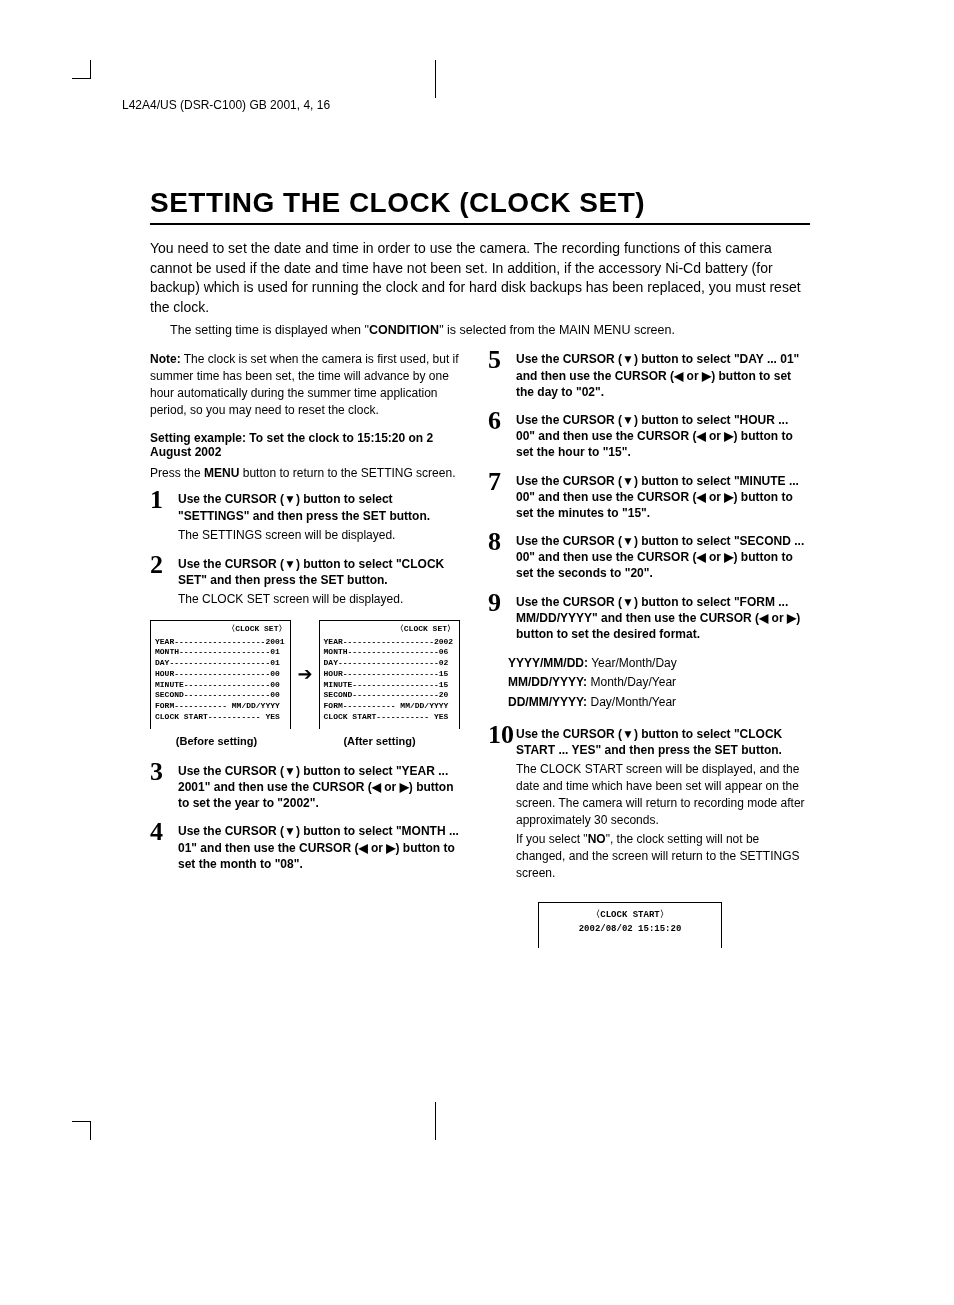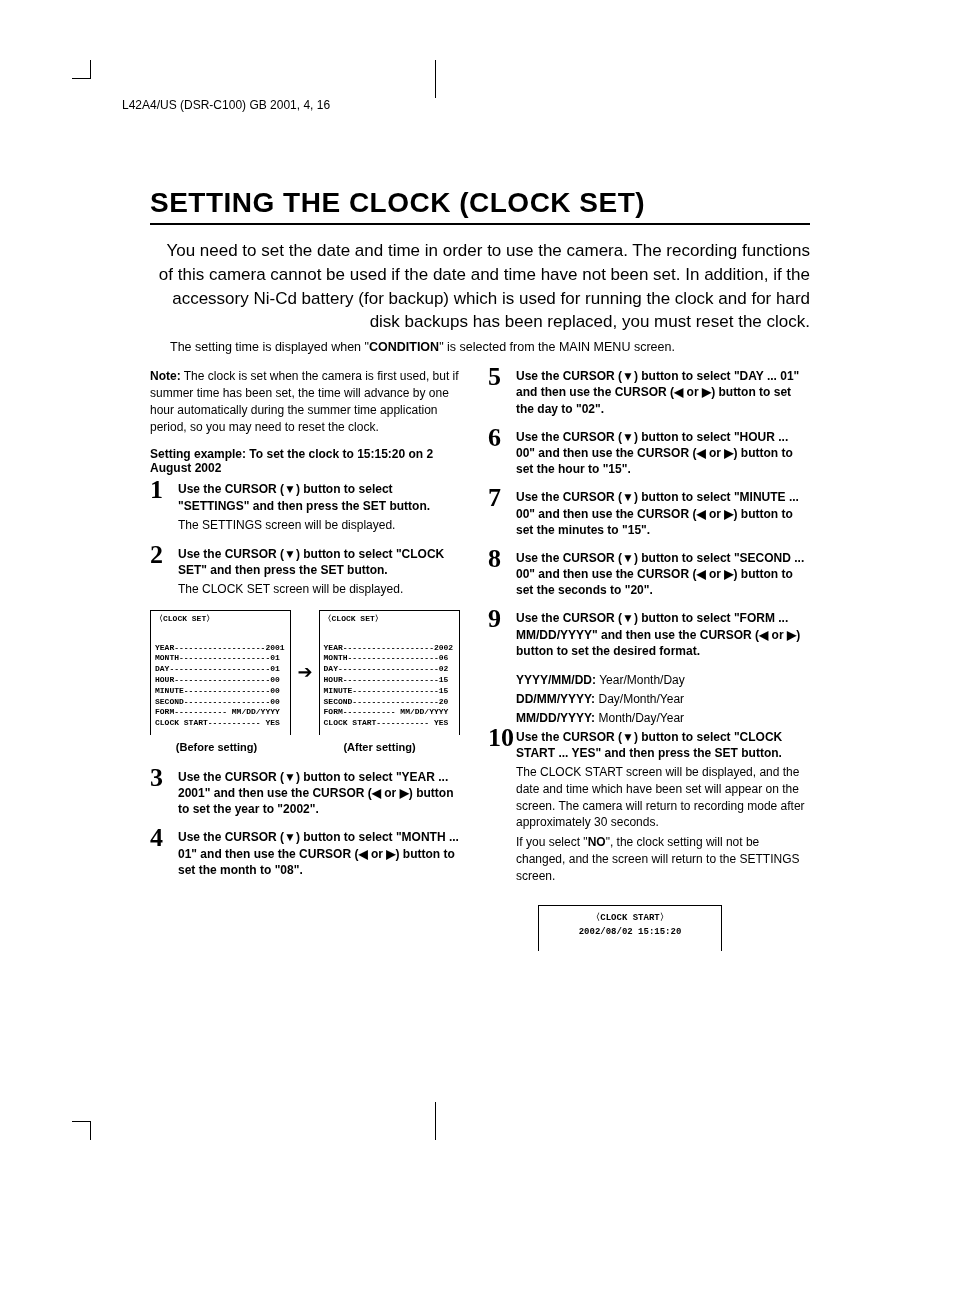--- a/index.html
+++ b/index.html
@@ -2,45 +2,45 @@
 <html><head>
 <meta charset="utf-8">
 <style>
   html,body{margin:0;padding:0;background:#fff;color:#000;font-family:"Helvetica Neue",Helvetica,Arial,sans-serif;}
   .page{width:954px;height:1170px;position:relative;box-sizing:border-box;padding:31px 0 0 0;}
   .crop-tl{position:absolute;left:72px;top:60px;width:18px;height:18px;border-right:1px solid #000;border-bottom:1px solid #000;}
   .crop-tc{position:absolute;left:435px;top:60px;width:1px;height:38px;background:#000;}
   .header-line{position:absolute;left:122px;top:98px;font-size:12px;}
   .content{position:absolute;left:150px;top:187px;width:660px;}
   .title{font-size:28px;font-weight:700;letter-spacing:.5px;border-bottom:2px solid #000;padding-bottom:4px;margin-bottom:14px;}
-  .intro{font-size:17px;line-height:1.4;margin-bottom:6px;text-align:right;}
+  .intro{font-size:14px;line-height:1.4;margin-bottom:6px;}
   .intro2{font-size:12.5px;text-align:left;margin:6px 0 14px 20px;}
   .bold{font-weight:700;}
   .cols{display:flex;gap:28px;}
   .colL{width:310px;}
   .colR{width:320px;}
   .osd{width:210px;border:1px solid #000;margin:0 auto 14px auto;padding:4px 6px 22px 6px;font-family:"Courier New",monospace;font-size:9px;font-weight:700;line-height:1.35;position:relative;}
   .osd .time-row{display:inline-block;border:1px dashed #000;padding:0 2px;}
   .osd .foot{position:absolute;bottom:4px;left:0;right:0;text-align:center;}
   .note{font-size:12px;line-height:1.4;margin-bottom:12px;}
   .note .lbl{font-weight:700;}
   .exhead{font-size:12px;font-weight:700;margin-bottom:6px;}
   .bodytxt{font-size:12px;line-height:1.4;margin-bottom:10px;}
   .step{position:relative;padding-left:28px;margin-bottom:12px;}
   .step .num{position:absolute;left:0;top:-6px;font-size:26px;font-weight:700;font-family:Georgia,serif;}
   .step .st{font-size:12px;font-weight:700;line-height:1.35;}
   .step .sb{font-size:12px;line-height:1.4;margin-top:3px;}
   .clockset-wrap{display:flex;align-items:center;gap:6px;margin-bottom:6px;}
   .clockset-wrap .arrow{font-size:18px;}
   .clockset{width:133px;border:1px solid #000;border-bottom:none;padding:3px 4px 6px 4px;font-family:"Courier New",monospace;font-size:8px;font-weight:700;line-height:1.35;}
-  .clockset .hd{text-align:left;margin-bottom:18px;}
+  .clockset .hd{text-align:right;margin-bottom:2px;}
   .caps{display:flex;gap:6px;font-size:11px;font-weight:700;}
   .caps span{width:133px;text-align:center;}
   .caps .gap{width:18px;}
-  .formats{margin-left:28px;font-size:12px;line-height:1.6;}
+  .formats{margin-left:20px;font-size:12px;line-height:1.6;}
   .formats .b{font-weight:700;}
   .clockstart{width:170px;border:1px solid #000;border-bottom:none;margin:20px 0 0 50px;padding:5px 6px 12px 6px;font-family:"Courier New",monospace;font-size:9px;font-weight:700;text-align:center;line-height:1.6;}
   .footer-lang{position:absolute;right:150px;top:1206px;font-size:14px;}
   .crop-bl{position:absolute;left:72px;bottom:30px;width:18px;height:18px;border-right:1px solid #000;border-top:1px solid #000;}
   .crop-bc{position:absolute;left:435px;bottom:30px;width:1px;height:38px;background:#000;}
 </style>
 </head>
 <body>
 
 <div class="page">
@@ -59,20 +59,23 @@
     <div class="cols">
 
       <div class="colL">
 
 
         <div class="note">
           <span class="lbl">Note:</span><span> The clock is set when the camera is first used, but if summer time has been set, the time will advance by one hour automatically during the summer time application period, so you may need to reset the clock.</span>
         </div>
 
         <div class="exhead">Setting example:   To set the clock to 15:15:20 on 2 August 2002</div>
+        <div class="bodytxt">
+          <span>Press the </span><span class="bold">MENU</span><span> button to return to the SETTING screen.</span>
+        </div>
 
         <div class="step">
           <div class="num">1</div>
           <div class="st">Use the CURSOR (▼) button to select "SETTINGS" and then press the SET button.</div>
           <div class="sb">The SETTINGS screen will be displayed.</div>
         </div>
 
         <div class="step">
           <div class="num">2</div>
           <div class="st">Use the CURSOR (▼) button to select "CLOCK SET" and then press the SET button.</div>
@@ -137,25 +140,25 @@
         <div class="step">
           <div class="num">8</div>
           <div class="st">Use the CURSOR (▼) button to select "SECOND ... 00" and then use the CURSOR (◀ or ▶) button to set the seconds to "20".</div>
         </div>
         <div class="step">
           <div class="num">9</div>
           <div class="st">Use the CURSOR (▼) button to select "FORM ... MM/DD/YYYY" and then use the CURSOR (◀ or ▶) button to set the desired format.</div>
         </div>
         <div class="formats">
           <div><span class="b">YYYY/MM/DD:</span><span> Year/Month/Day</span></div>
+          <div><span class="b">MM/DD/YYYY:</span><span> Month/Day/Year</span></div>
           <div><span class="b">DD/MM/YYYY:</span><span> Day/Month/Year</span></div>
-          <div><span class="b">MM/DD/YYYY:</span><span> Month/Day/Year</span></div>
         </div>
 
-        <div class="step" style="">
+        <div class="step" style="margin-top:14px;">
           <div class="num">10</div>
           <div class="st">Use the CURSOR (▼) button to select "CLOCK START ... YES" and then press the SET button.</div>
           <div class="sb">The CLOCK START screen will be displayed, and the date and time which have been set will appear on the screen. The camera will return to recording mode after approximately 30 seconds.</div>
           <div class="sb">
             <span>If you select "</span><span class="bold">NO</span><span>", the clock setting will not be changed, and the screen will return to the SETTINGS screen.</span>
           </div>
         </div>
 
         <div class="clockstart">
           <div>〈CLOCK START〉</div>

